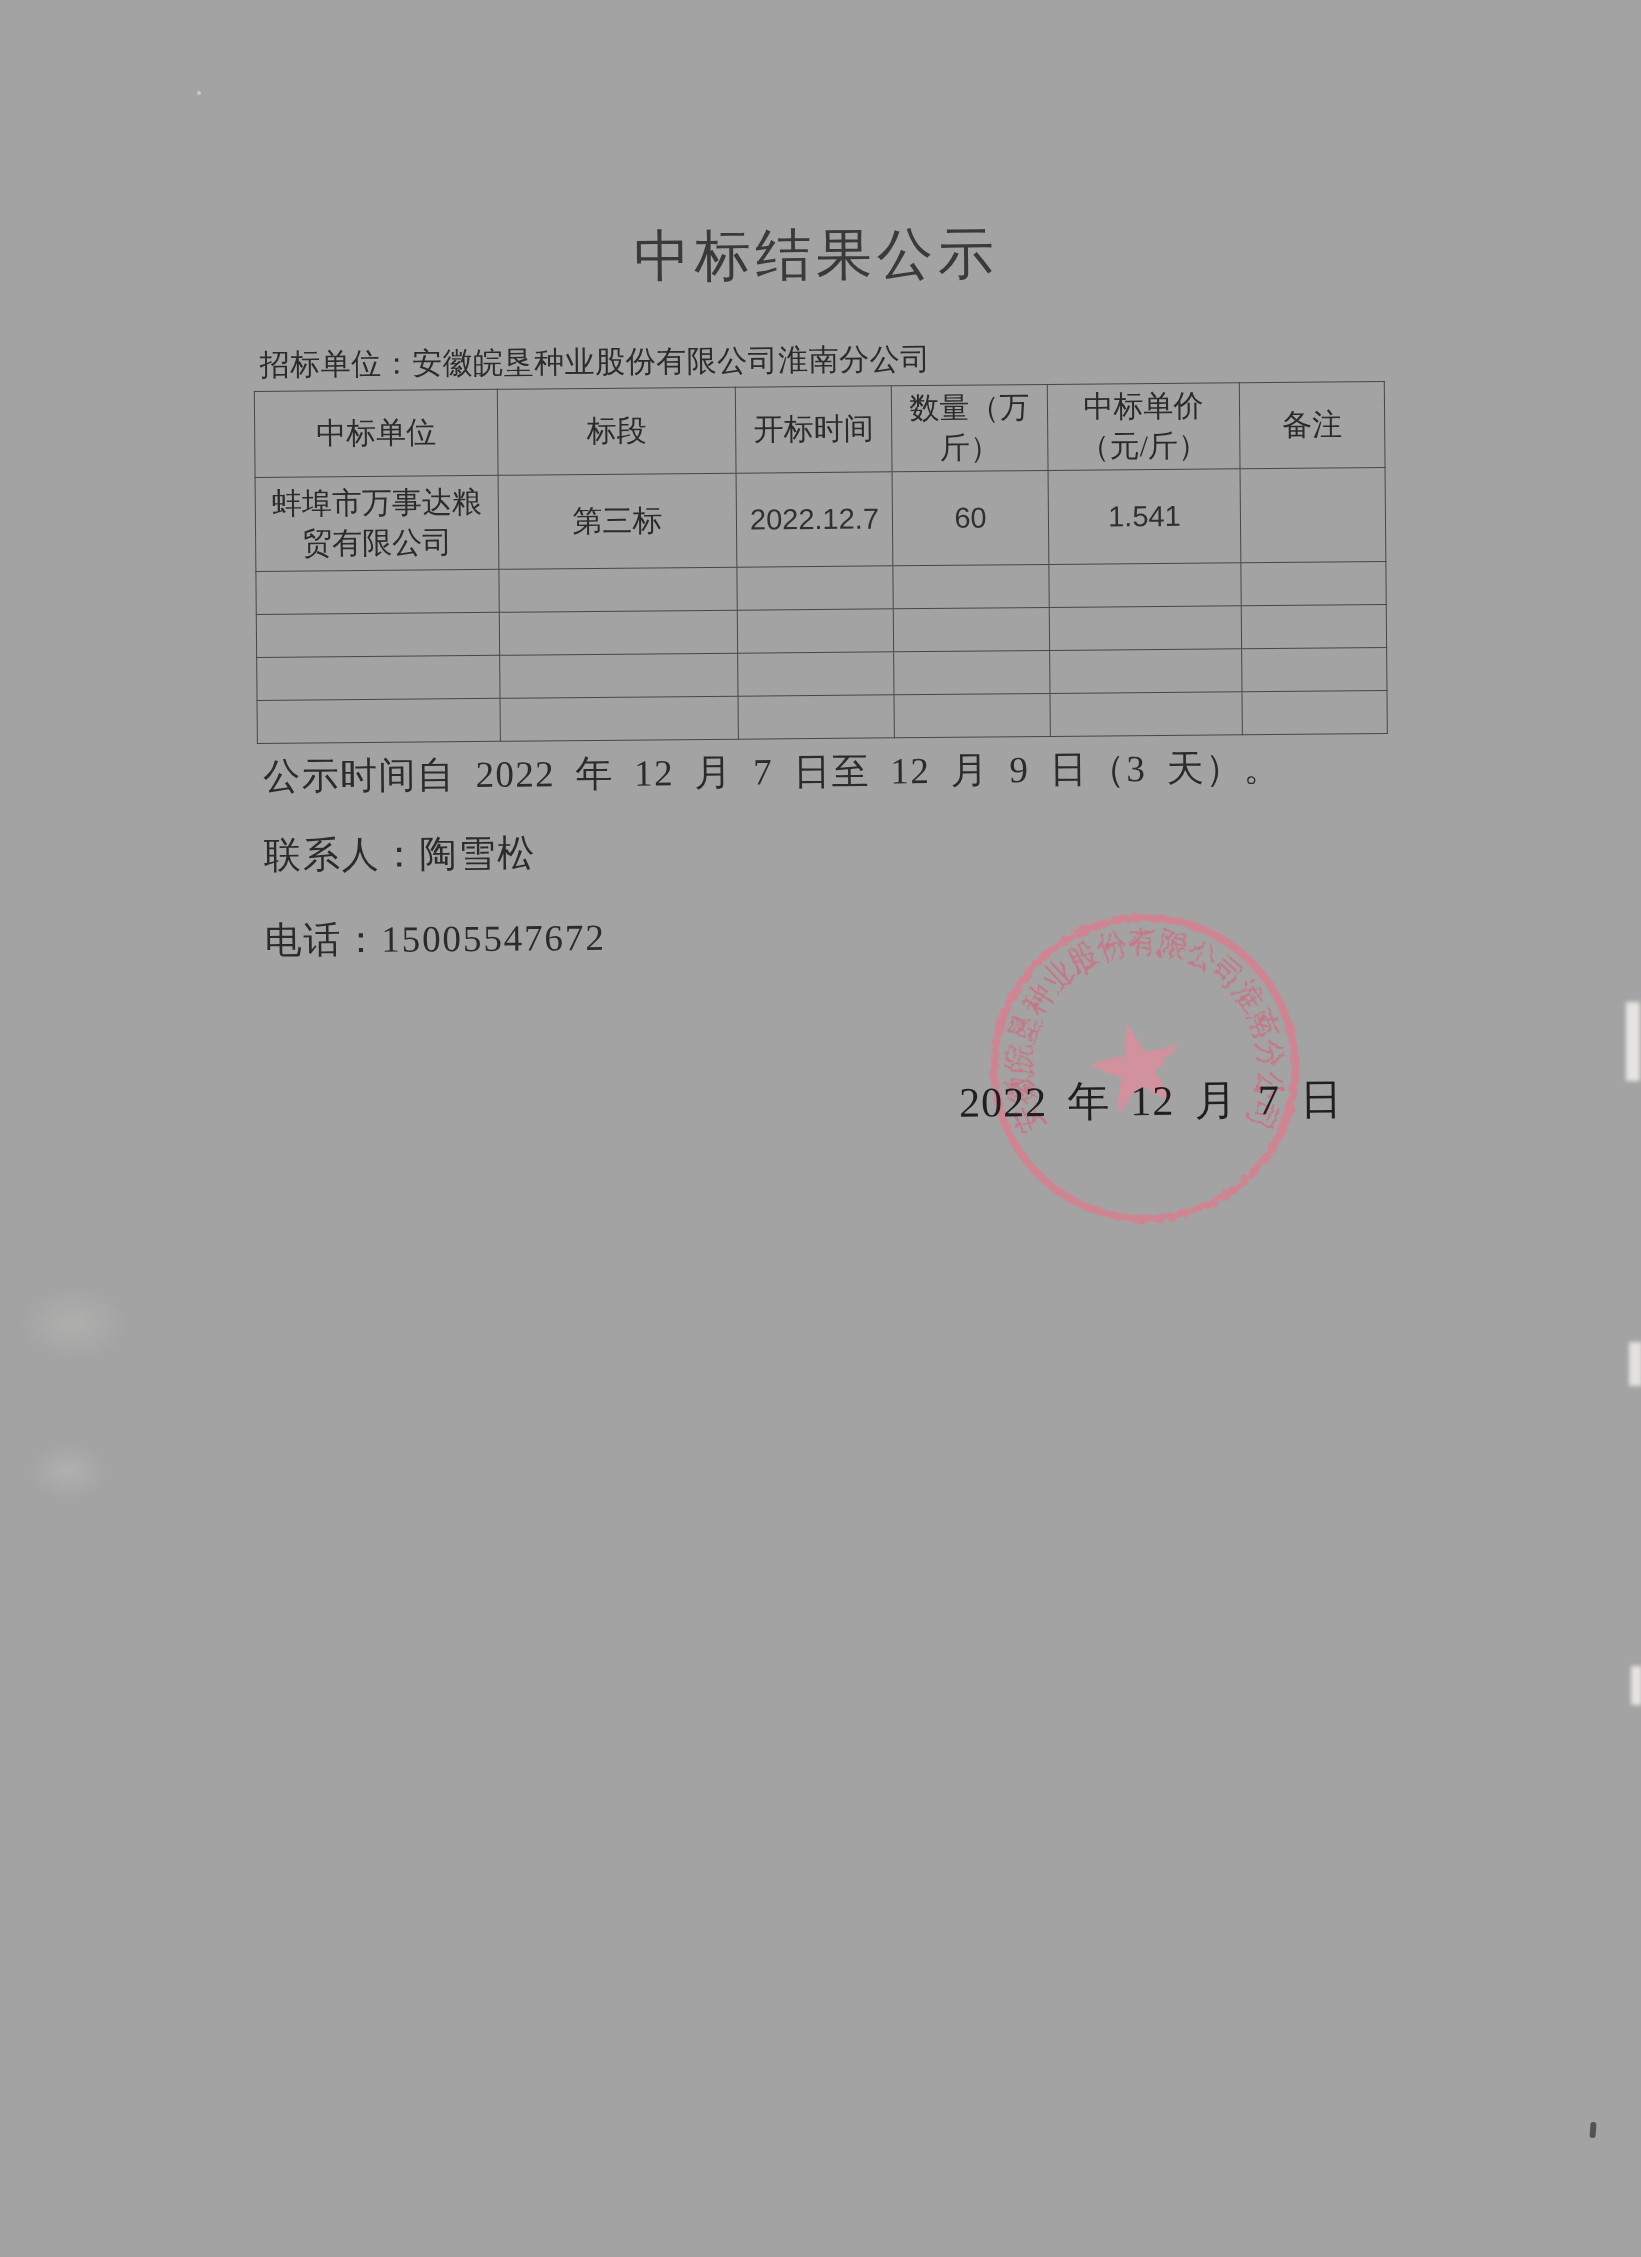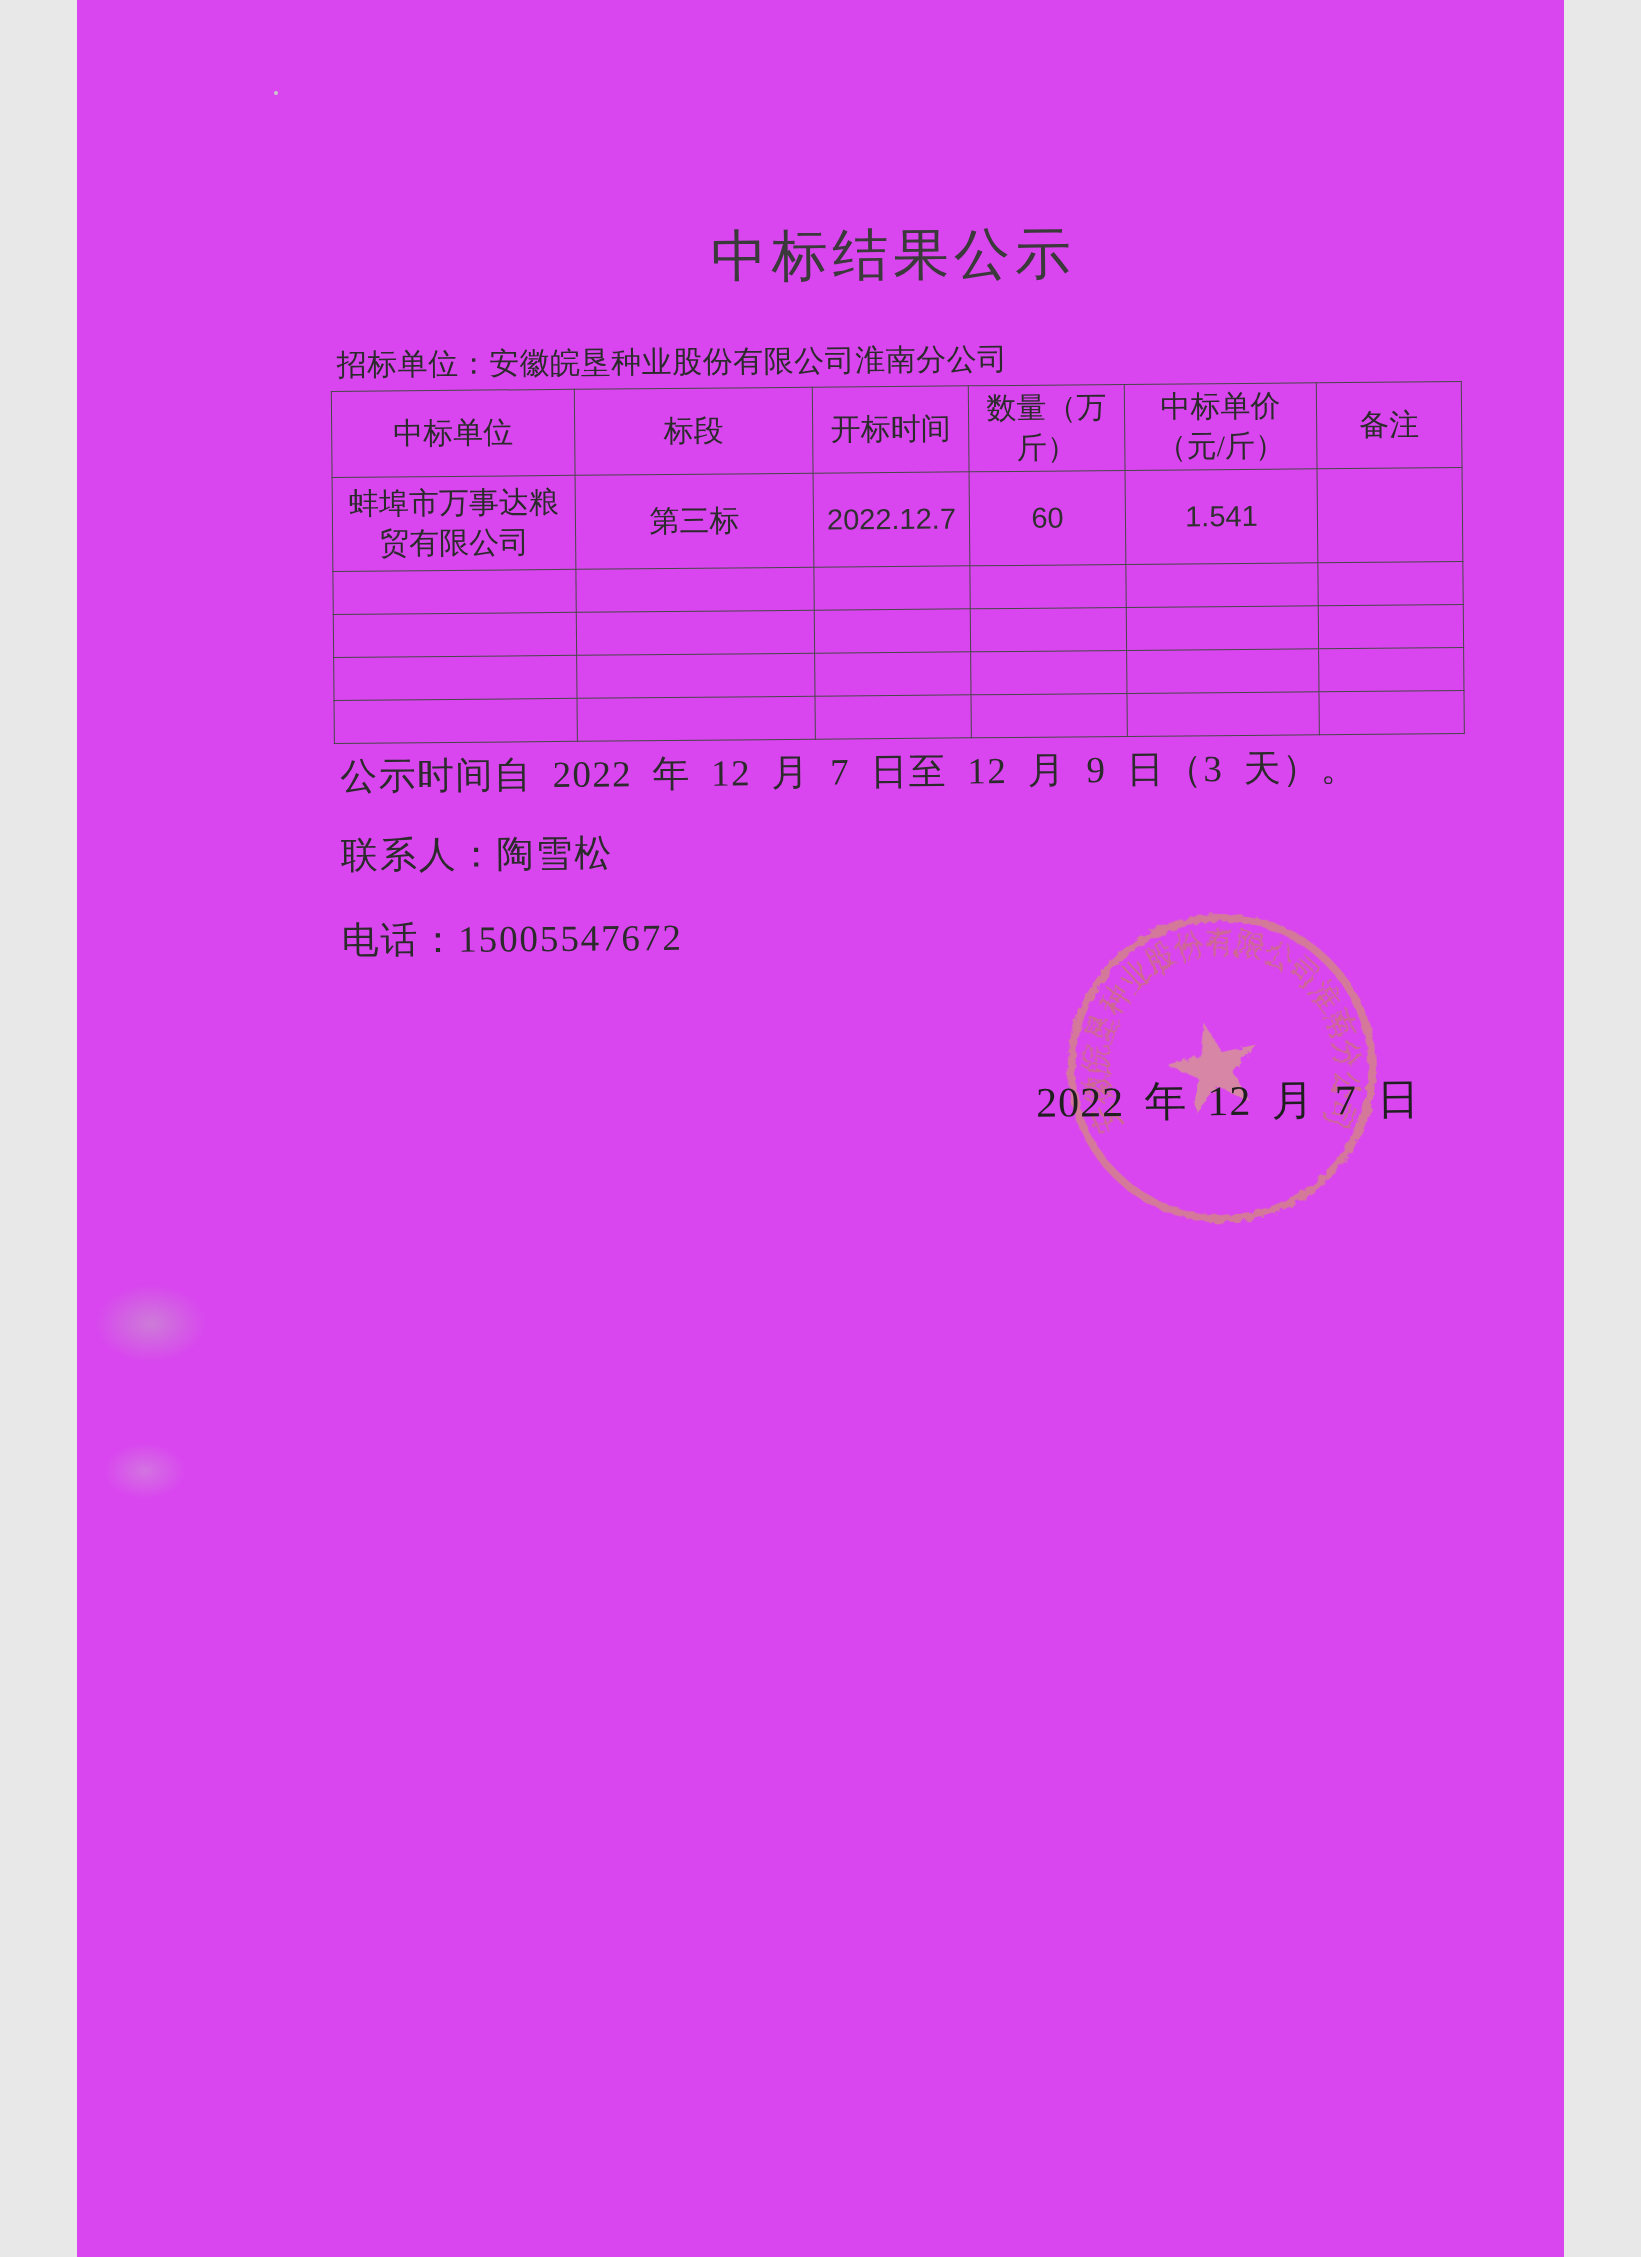--- a/index.html
+++ b/index.html
@@ -1,22 +1,22 @@
 <!DOCTYPE html>
 <html><head>
 <meta charset="utf-8">
 <style>
   * { box-sizing: border-box; }
   html, body { margin: 0; padding: 0; background: #e8e8e8; }
   .page {
     position: relative;
-    width: 1487px;
+    width: 1641px;
     height: 2257px;
     margin: 0 auto;
-    background: #d946ef;
+    background: #a3a3a3;
     overflow: hidden;
     font-family: "Liberation Serif", "DejaVu Serif", serif;
     color: #2e2e2e;
   }
   .content {
     position: absolute;
     inset: 0;
     transform: rotate(-0.5deg);
     transform-origin: 821px 753px;
   }

